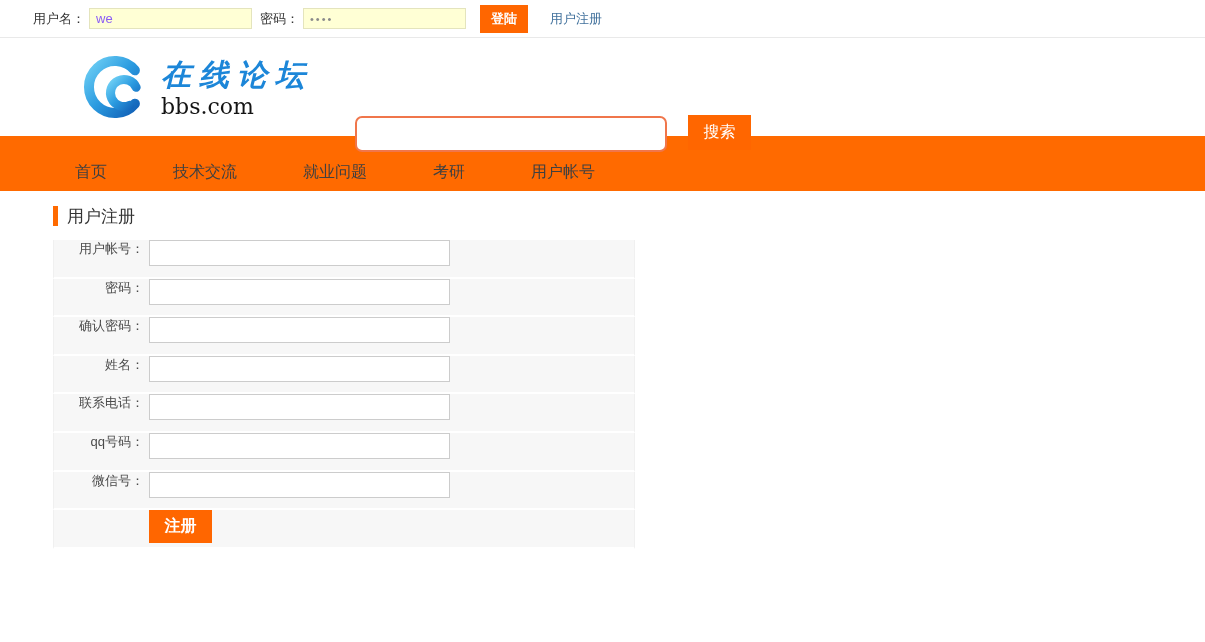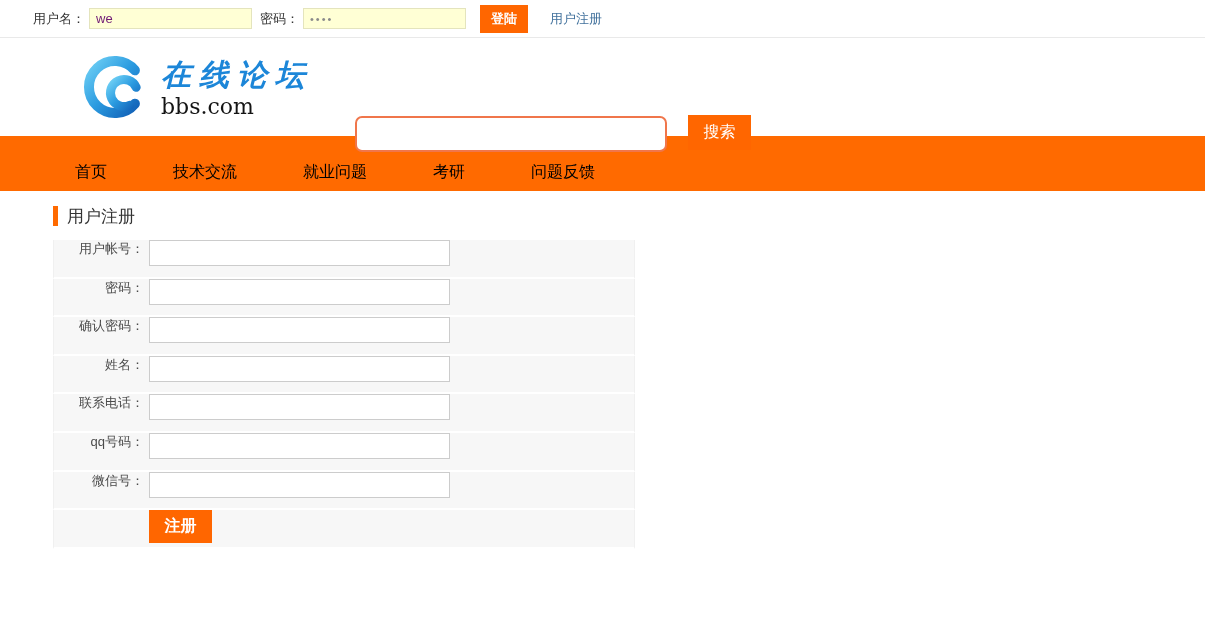--- a/index.html
+++ b/index.html
@@ -11,21 +11,21 @@
   }
 
   
   .topbar {
     height:38px; background:#fff; border-bottom:1px solid #e9e9e9;
     display:flex; align-items:center; padding-left:33px;
   }
   .topbar-label { font-size:13px; color:#333; margin-right:4px; white-space:nowrap; }
   .topbar-input {
     width:163px; height:21px; background:#ffffd5; border:1px solid #e4e4bd;
-    font-size:13px; color:#701a75; padding:0 6px; margin-right:8px; outline:none;
+    font-size:13px; color:#8b5cf6; padding:0 6px; margin-right:8px; outline:none;
   }
   .topbar-input.pw { color:#8a8a8a; font-size:11px; letter-spacing:2px; }
   .login-btn {
     width:48px; height:28px; background:#ff6600; color:#fff; border:none;
     font-size:13px; font-weight:bold; margin-left:6px; cursor:pointer;
   }
   .register-link { color:#41719c; font-size:13px; margin-left:22px; text-decoration:none; cursor:pointer; }
 
   
   .header { height:98px; position:relative; background:#fff; }
@@ -49,21 +49,21 @@
   .search-btn {
     position:absolute; left:688px; top:77px; width:63px; height:35px;
     background:#ff6600; color:#fff; border:none; font-size:16px; cursor:pointer;
   }
 
   
   .nav {
     height:55px; background:#ff6a00; display:flex; align-items:center;
     padding-left:75px; gap:66px;
   }
-  .nav-item { color:#000000; font-size:16px; white-space:nowrap; cursor:pointer;margin-top:17px; }
+  .nav-item { color:#404040; font-size:16px; white-space:nowrap; cursor:pointer;margin-top:17px; }
 
   
   .content { padding:14px 0 0 53px; }
   .section-title { display:flex; align-items:center; height:22px; margin-bottom:13px; }
   .accent-bar { width:5px; height:20px; background:#ff6a00; margin-right:9px; }
   .section-title-text { font-size:17px; color:#333; }
 
   .form-table { width:582px; }
   .form-row {
     display:flex; align-items:flex-start; height:38.6px; background:#f7f7f7;
@@ -111,21 +111,21 @@
   </div>
   <input class="search-input" type="text" value="" style="">
   <button class="search-btn">搜索</button>
 </div>
 
 <div class="nav">
   <span class="nav-item">首页</span>
   <span class="nav-item">技术交流</span>
   <span class="nav-item">就业问题</span>
   <span class="nav-item">考研</span>
-  <span class="nav-item">问题反馈</span>
+  <span class="nav-item">用户帐号</span>
 </div>
 
 <div class="content">
   <div class="section-title">
     <span class="accent-bar"></span>
     <span class="section-title-text">用户注册</span>
   </div>
 
   <div class="form-table">
     <div class="form-row">

